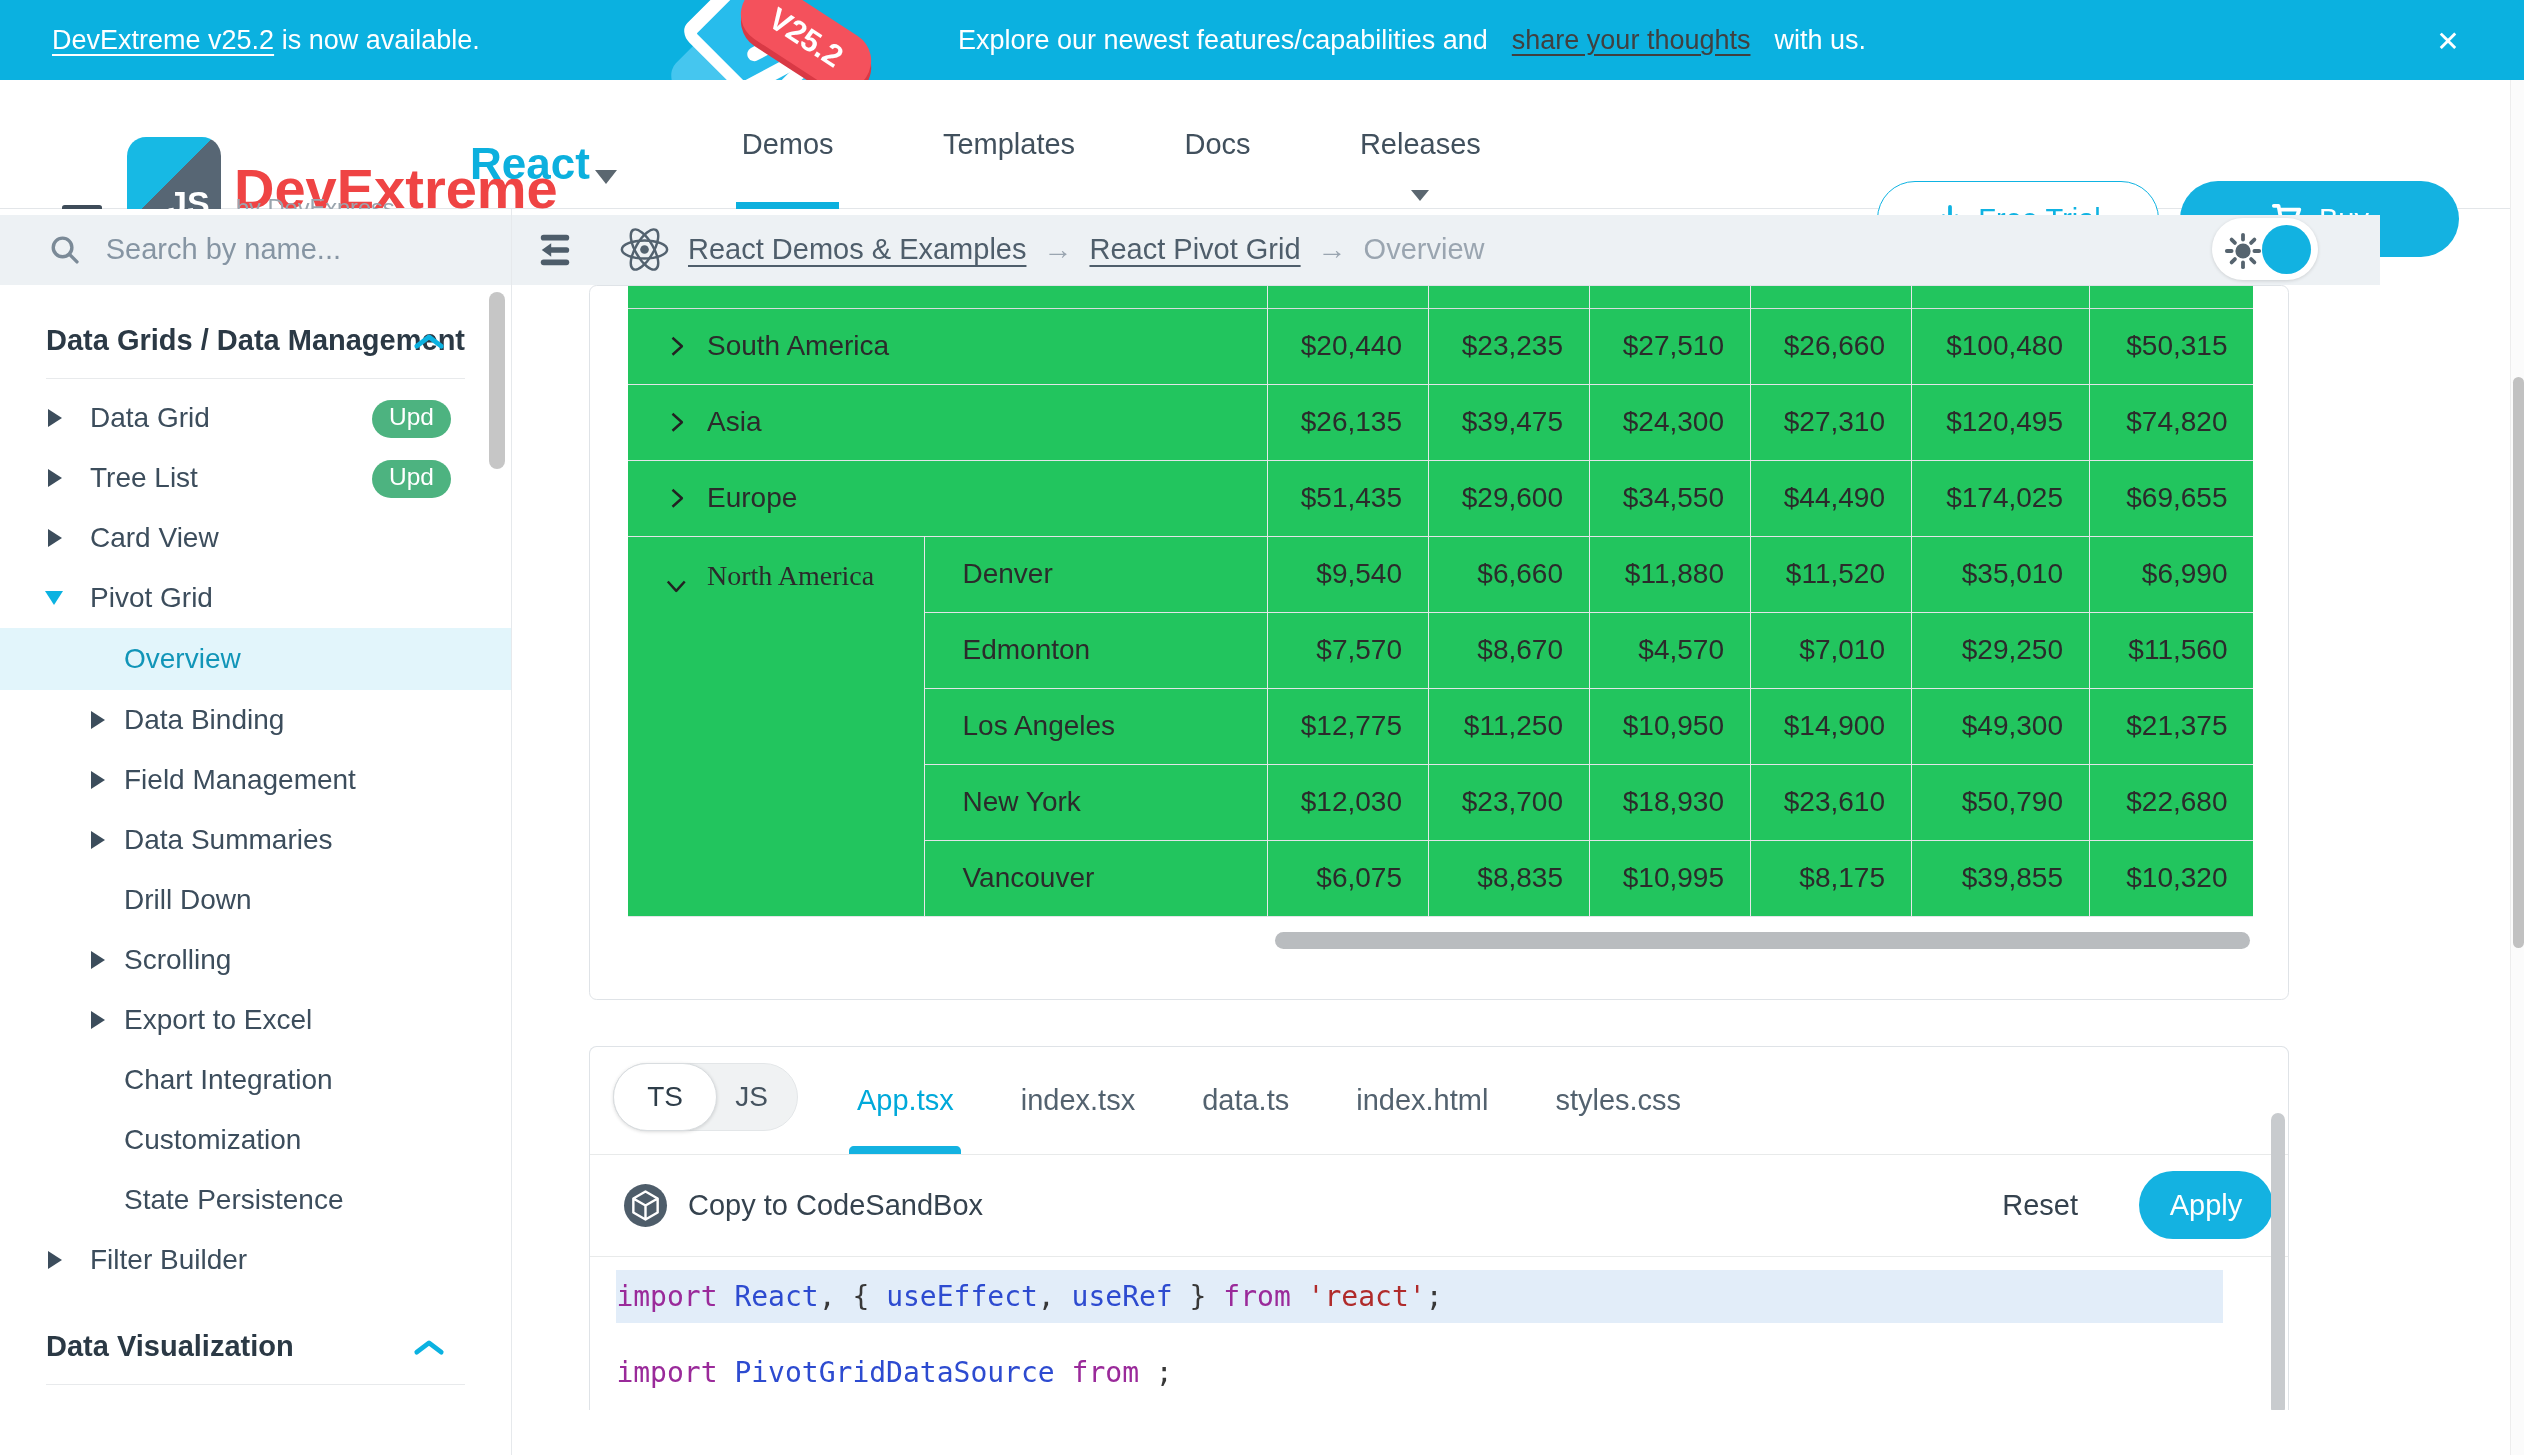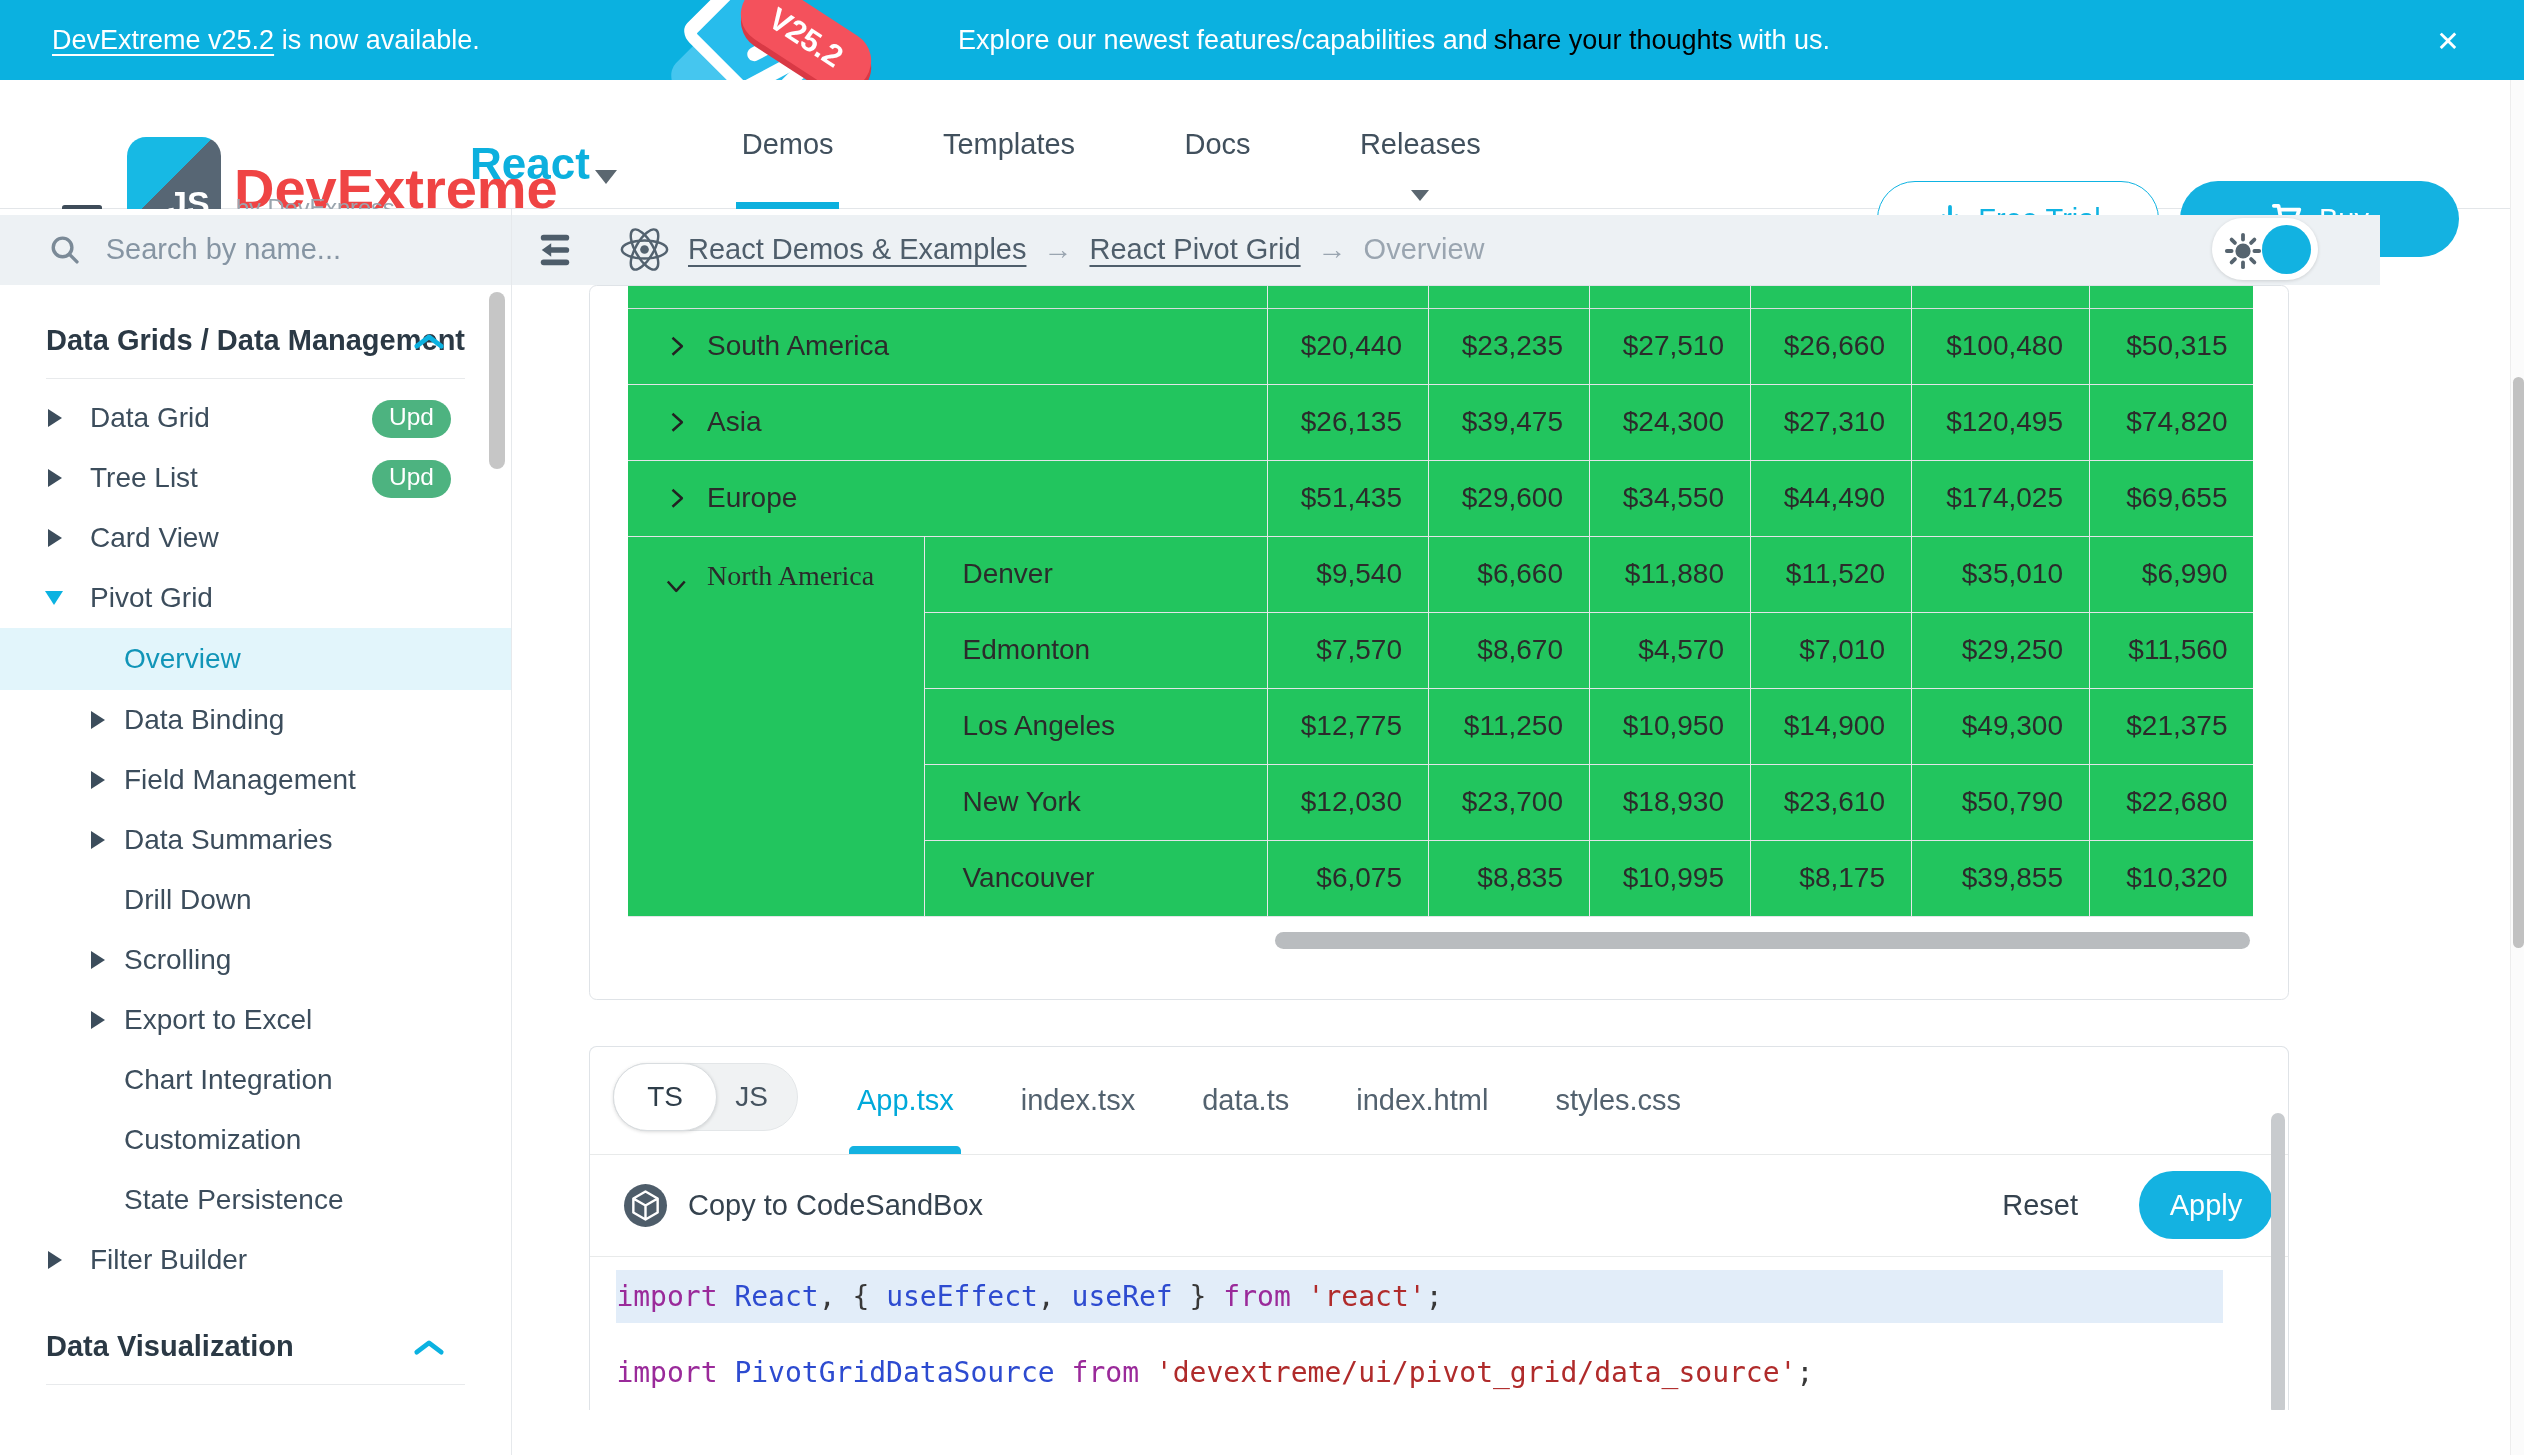--- a/index.html
+++ b/index.html
@@ -7,21 +7,21 @@
     font-family:"Liberation Sans", sans-serif; }
   .page { position:relative; width:2525px; height:1456px; }
 
   
   .banner { position:relative; height:80px; background:#0bb1e0; color:#fff; overflow:hidden; }
   .banner-left { position:absolute; left:52px; top:0; height:80px; display:flex; align-items:center;
     font-size:27px; font-weight:500; }
   .banner-left a { color:#fff; text-decoration:underline; text-underline-offset:4.7px; margin-right:7.6px; cursor:pointer;}
   .banner-center { position:absolute; left:958px; top:0; height:80px; display:flex; align-items:center;
     font-size:27px; font-weight:500; }
-  .banner-center a { color:#000000; text-underline-offset:4.7px; margin:0 6px; cursor:pointer;}
+  .banner-center a { color:#404040; text-decoration:underline; text-underline-offset:4.7px; margin:0 24px; cursor:pointer;}
   .banner-close { position:absolute; right:57px; top:21px; width:40px; height:40px; background:none; border:none;
     color:#fff; font-size:28px; cursor:pointer; }
   .logo3d { position:absolute; left:585px; top:0; width:340px; height:80px; }
   .logo3d .platform { position:absolute; left:94px; top:13.2px; width:161px; height:161px; background:#45c6ef;
     border-radius:28px; transform:rotate(45deg) scaleY(.72); }
   .logo3d .diamond { position:absolute; left:111px; top:-21px; width:121px; height:121px; background:#27bcec;
     border:14px solid #fff; border-radius:15px; transform:rotate(45deg) scaleY(.82); }
   .logo3d .bar { position:absolute; background:#fff; border-radius:7.6px; transform:rotate(-28deg); }
   .logo3d .bar.b1 { left:159px; top:34px; width:70px; height:14px; }
   .logo3d .bar.b2 { left:151px; top:60px; width:98px; height:14px; }
@@ -477,21 +477,21 @@
                 <path d="M23 8 L36 15.5 V30.5 L23 38 L10 30.5 V15.5 Z M10 15.5 L23 23 L36 15.5 M23 23 V38" fill="none" stroke="#fff" stroke-width="2.6" stroke-linejoin="round"></path>
               </svg>
             </div>
             <span class="lbl">Copy to CodeSandBox</span>
           </div>
           <button class="reset-btn">Reset</button>
           <button class="apply-btn">Apply</button>
         </div>
         <div class="codearea" id="codearea">
             <div class="code-line hl"><span class="tok-kw">import</span><span class="tok-id"> React</span><span class="tok-pn">, { </span><span class="tok-id">useEffect</span><span class="tok-pn">, </span><span class="tok-id">useRef</span><span class="tok-pn"> } </span><span class="tok-kw">from</span><span class="tok-pn"> </span><span class="tok-str">'react'</span><span class="tok-pn">;</span></div>
-            <div class="code-line"><span class="tok-kw">import</span><span class="tok-id"> PivotGridDataSource </span><span class="tok-kw">from</span><span class="tok-pn"> </span><span class="tok-str">'devextreme/ui/pivot_grid/data_source'</span><span class="tok-pn">;</span></div>
+            <div class="code-line"><span class="tok-kw">import</span><span class="tok-id"> PivotGridDataSource </span><span class="tok-kw">from</span><span class="tok-pn"> </span><span class="tok-pn">;</span></div>
           </div>
         <div class="code-scroll"></div>
       </section>
     </div>
   </div>
 
   <div class="page-scroll">
     <div class="thumb"></div>
   </div>
 </div>

